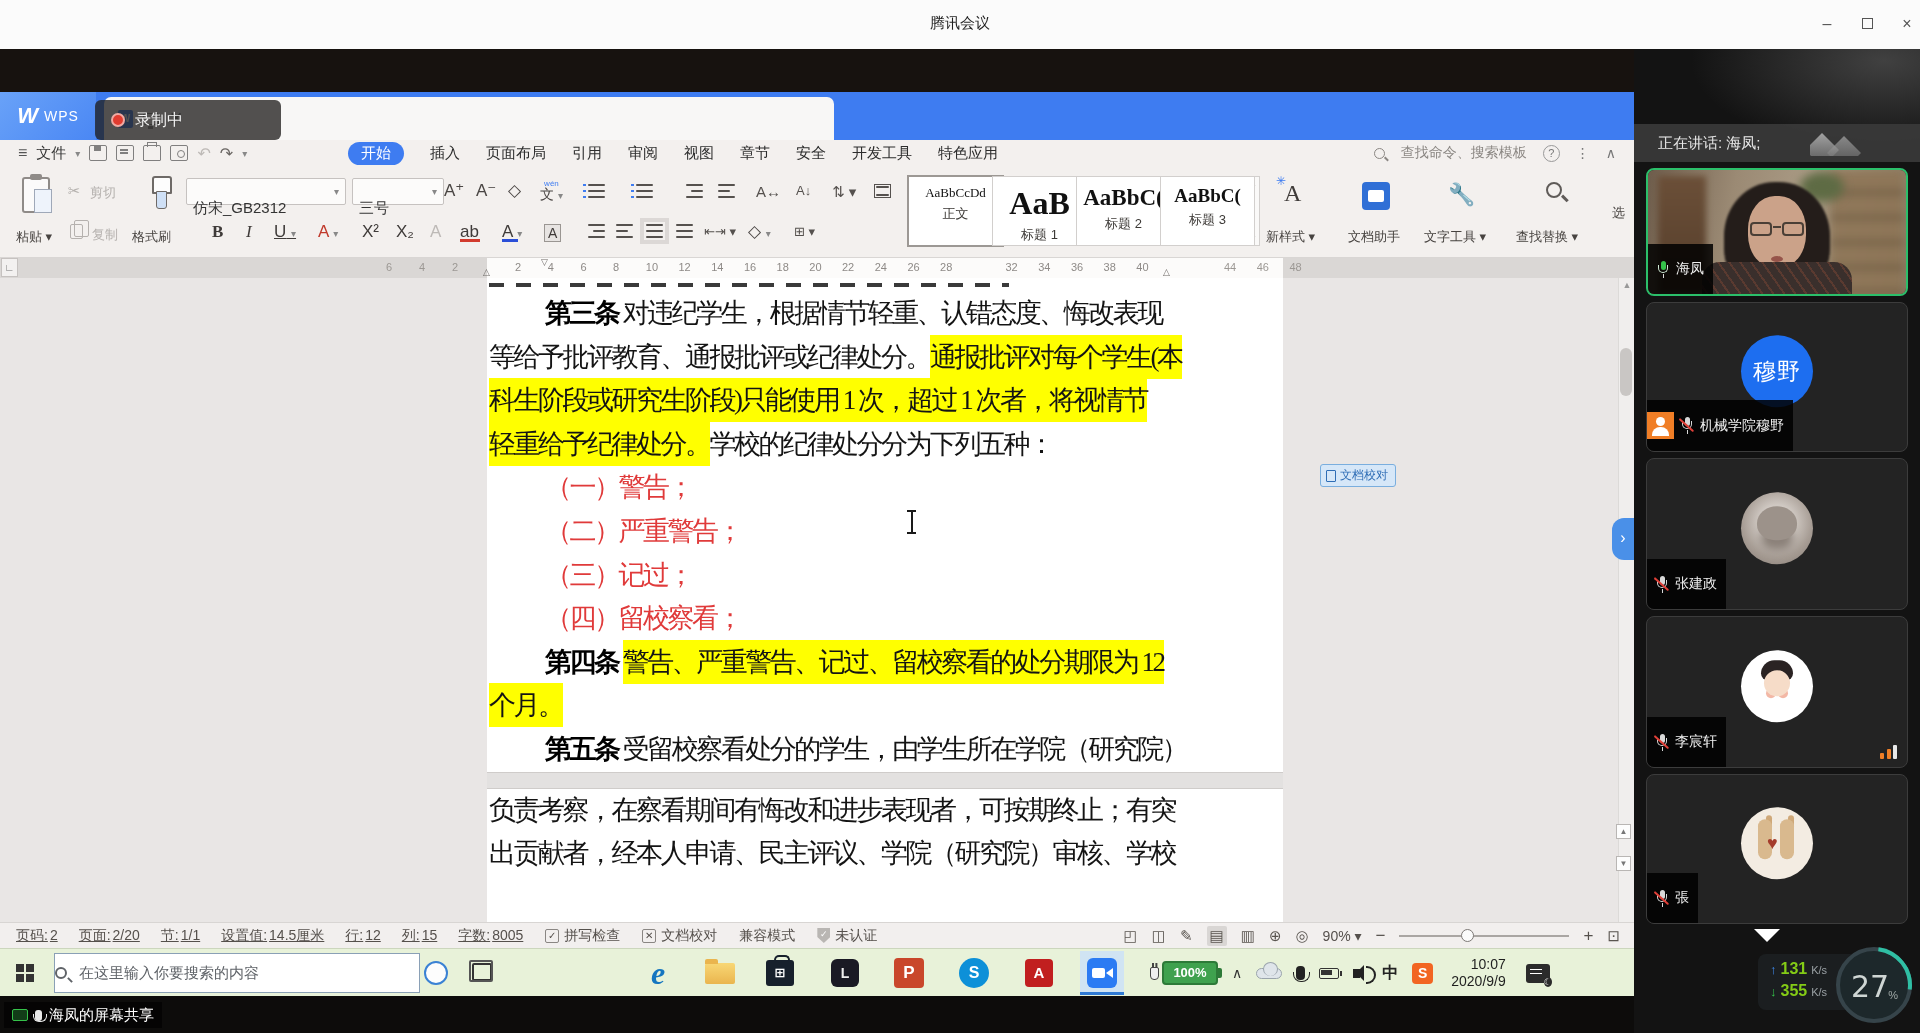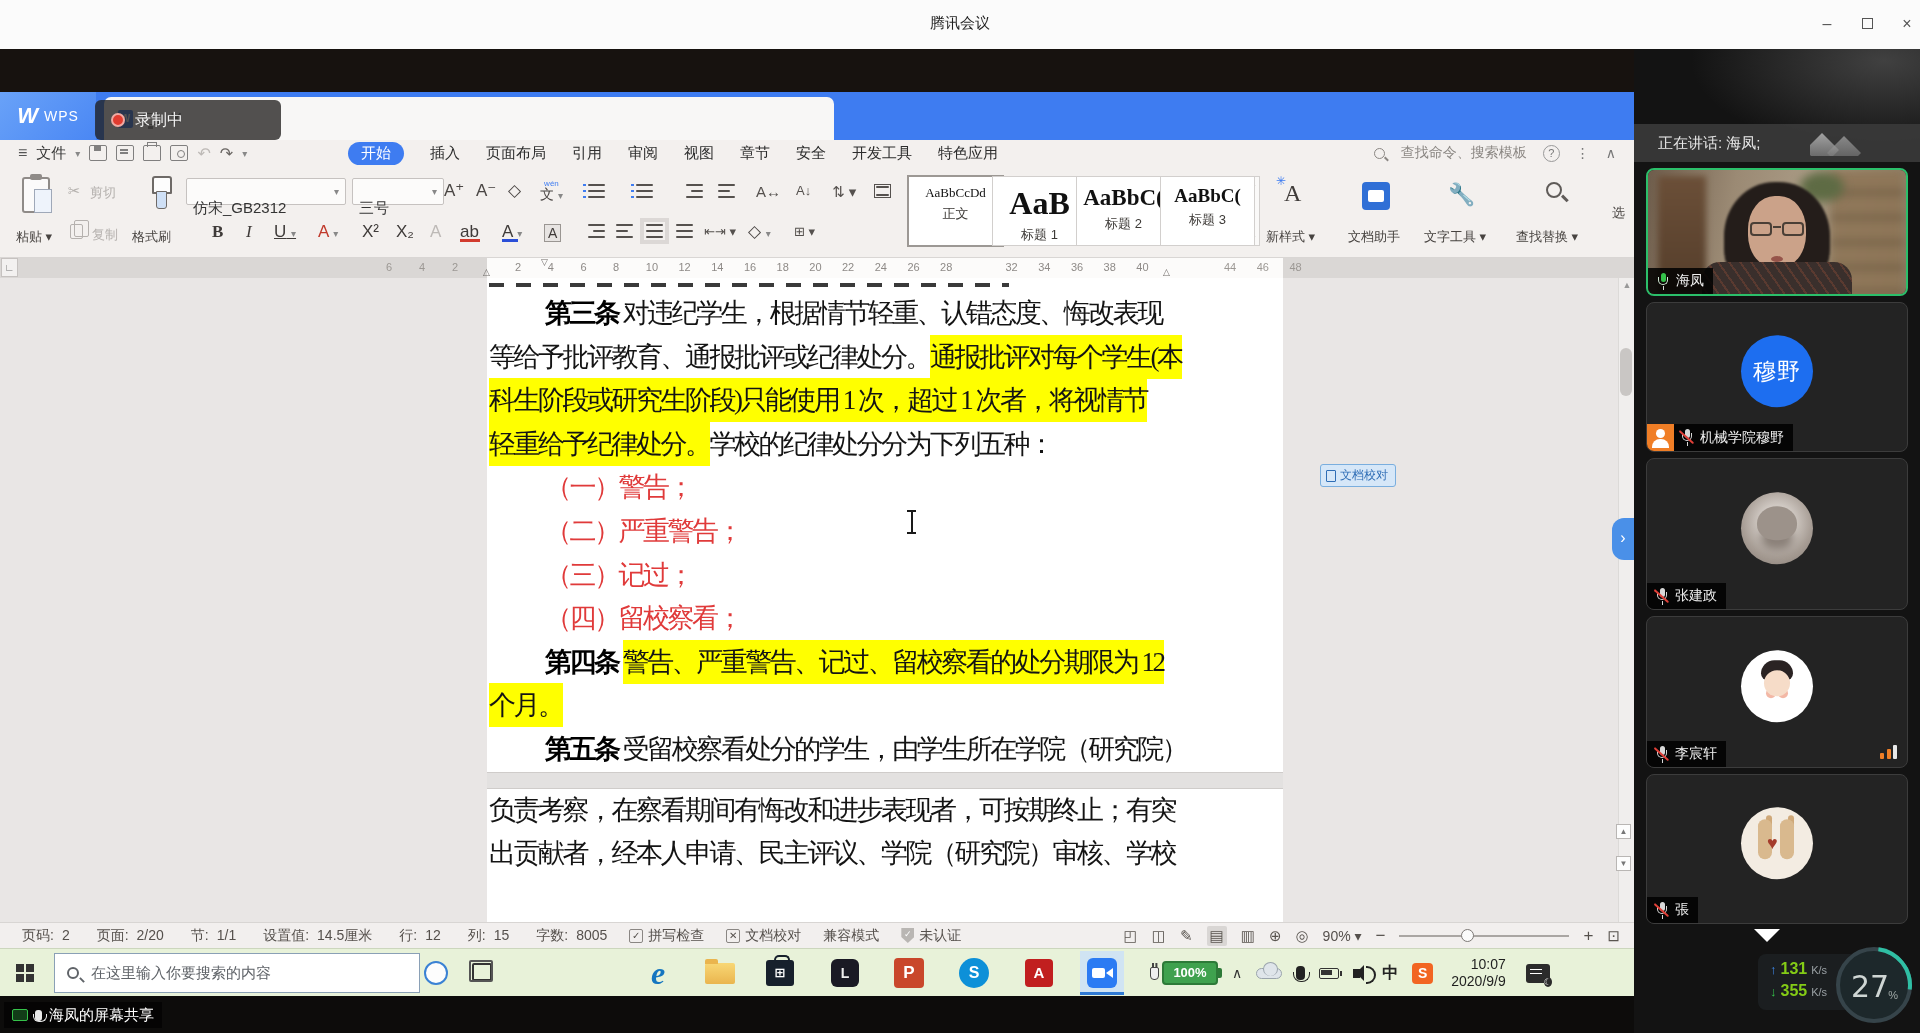--- a/index.html
+++ b/index.html
@@ -162,38 +162,38 @@
   #vthumb { left:1620px; top:348px; width:12px; height:48px; background:#c9c6c4; border-radius:6px; }
   #expander { left:1612px; top:518px; width:22px; height:42px; background:#4a90e8; border-radius:12px 0 0 12px;
     color:#fff; font-size:16px; text-align:center; line-height:40px; }
   .pgnav { left:1616px; width:15px; height:15px; background:#fdfdfd; border:1px solid #b9b6b4; color:#777;
     font-size:8px; text-align:center; line-height:13px; }
 
   
   #statusbar { left:0; top:922px; width:1634px; height:26px; background:#f2efee; border-top:1px solid #d8d5d3;
     display:flex; align-items:center; font-size:14px; color:#55504c; }
   #status-left { display:flex; gap:19px; margin-left:14px; align-items:center; white-space:nowrap; }
-  .sitem span { margin-left:8px; }
+  .sitem span { margin-left:2px;text-decoration:underline; }
   .tog { display:flex; align-items:center; gap:5px; }
   .cbx { width:14px; height:14px; border:1.4px solid #8a8683; border-radius:2px; font-size:10px; line-height:12px; text-align:center; color:#55504c; }
   .shield { width:13px; height:15px; background:#b9b6b3; clip-path:polygon(0 0,100% 0,100% 60%,50% 100%,0 60%); color:#fff;
     font-size:9px; text-align:center; line-height:12px; }
   #status-right { position:absolute; right:14px; display:flex; align-items:center; gap:14px; }
   .vico { font-size:15px; color:#5a5550; }
   .vico.act { background:#d9d6d4; border-radius:2px; padding:1px 3px; }
   #zoom-label { font-size:14px; color:#55504c; }
   .minus, .pluss { font-size:17px; color:#55504c; }
   #ztrack { width:170px; height:2px; background:#aaa6a3; position:relative; }
   #zknob { position:absolute; left:62px; top:-6px; width:13px; height:13px; background:#fbfbfb; border:1.6px solid #7d7976; border-radius:50%; }
 
   
   #taskbar { left:0; top:948px; width:1634px; height:48px; background:#e8f2d9; border-top:1px solid #ccd6bd; }
   #start { left:16px; top:15px; width:18px; height:18px; display:grid; grid-template-columns:8px 8px; grid-template-rows:8px 8px; gap:2px; }
   #start i { background:#333; }
-  #searchbox { left:54px; top:4px; width:366px; height:40px; background:#fff; border:1.5px solid #8aa0b6; display:flex; align-items:center; gap:12px; padding-left:12px; }
+  #searchbox { left:54px; top:4px; width:366px; height:40px; background:#fff; border:1.5px solid #8aa0b6; display:flex; align-items:center; gap:12px; }
   #searchbox .mag2 { width:12px; height:12px; border:2px solid #5f6368; border-radius:50%; position:relative; flex:0 0 auto; }
   #searchbox .mag2::after { content:""; position:absolute; left:10px; top:10px; width:6px; height:2px; background:#5f6368; transform:rotate(45deg); }
   #searchbox span { font-size:15px; color:#5f6368; white-space:nowrap; }
   #cortana { left:424px; top:12px; width:24px; height:24px; border:2.5px solid #3b82d4; border-radius:50%; background:#fdfdfd; }
   #taskview { left:472px; top:14px; width:20px; height:18px; border:2px solid #333; border-radius:2px; background:#e8f2d9; }
   #taskview::before { content:""; position:absolute; left:-5px; top:-5px; width:20px; height:18px; border:2px solid #555; border-radius:2px; }
   .apptile { position:absolute; top:2px; width:44px; height:44px; display:flex; align-items:center; justify-content:center; }
   .apptile.active { background:#d0e4f3; box-shadow:inset 0 -3px 0 #2f7ad4; }
   .ag { font-weight:bold; }
   .ag.edge { font-size:32px; color:#1576c0; font-family:"Liberation Serif",serif; font-style:italic; }
@@ -248,21 +248,21 @@
   #speakbar { position:absolute; left:0; top:75px; width:286px; height:38px; background:rgba(58,58,58,.92);
     display:flex; align-items:center; padding-left:24px; }
   #speakbar span { color:#e8e8e8; font-size:15px; }
   #speaklogo { position:absolute; right:50px; top:8px; width:60px; height:24px; overflow:hidden; }
   #speaklogo i { position:absolute; top:6px; width:24px; height:24px; transform:rotate(45deg);
     background:linear-gradient(135deg,#b5b5b5,#565656); opacity:.85; }
   #speaklogo i:nth-child(2) { left:22px; top:9px; opacity:.65; }
   .tile { position:absolute; left:12px; width:262px; background:#232323; border:1px solid #3c3c3c; border-radius:8px; overflow:hidden; }
   .tile.speaking { border:2px solid #2bbf6a; }
   .plabel { position:absolute; left:0px; bottom:0px; background:rgba(0,0,0,.85); display:flex; align-items:center;
-    gap:7px; padding:4px 9px;margin-top:40px; }
+    gap:7px; padding:16px 9px;margin-top:40px; }
   .plabel span { color:#f0f0f0; font-size:14px; white-space:nowrap; }
   .micwrap { position:relative; width:12px; height:17px; flex:0 0 auto; }
   .micwrap .cap { position:absolute; left:3.5px; top:0; width:5px; height:9px; border-radius:3px; background:#d8d8d8; }
   .micwrap .bow { position:absolute; left:1px; top:4px; width:10px; height:8px; border:1.5px solid #d8d8d8; border-top:none; border-radius:0 0 6px 6px; }
   .micwrap .stem { position:absolute; left:5.5px; bottom:0; width:1.6px; height:4px; background:#d8d8d8; }
   .micwrap.on .cap { background:#35c24a; }
   .micwrap.on .bow { border-color:#cfe9d4; }
   .micwrap .slash { position:absolute; left:-1px; top:1px; width:19px; height:2.2px; background:#e04038; transform:rotate(42deg); transform-origin:0 0; border-radius:2px; }
   .rolebadge { width:27px; height:27px; background:#f07e26; position:relative; flex:0 0 auto; margin:-4px 0 -4px -9px; }
   .rolebadge::before { content:""; position:absolute; left:9px; top:5px; width:9px; height:9px; background:#fff; border-radius:50%; }

